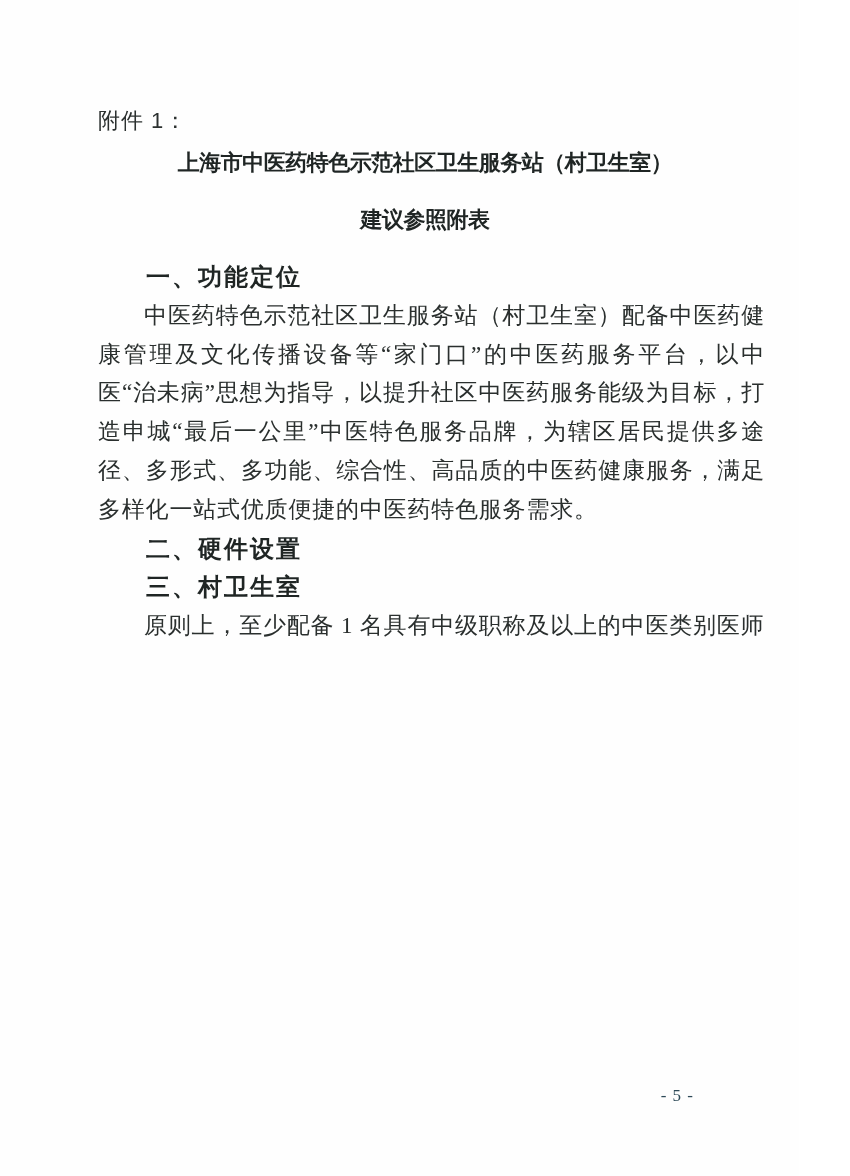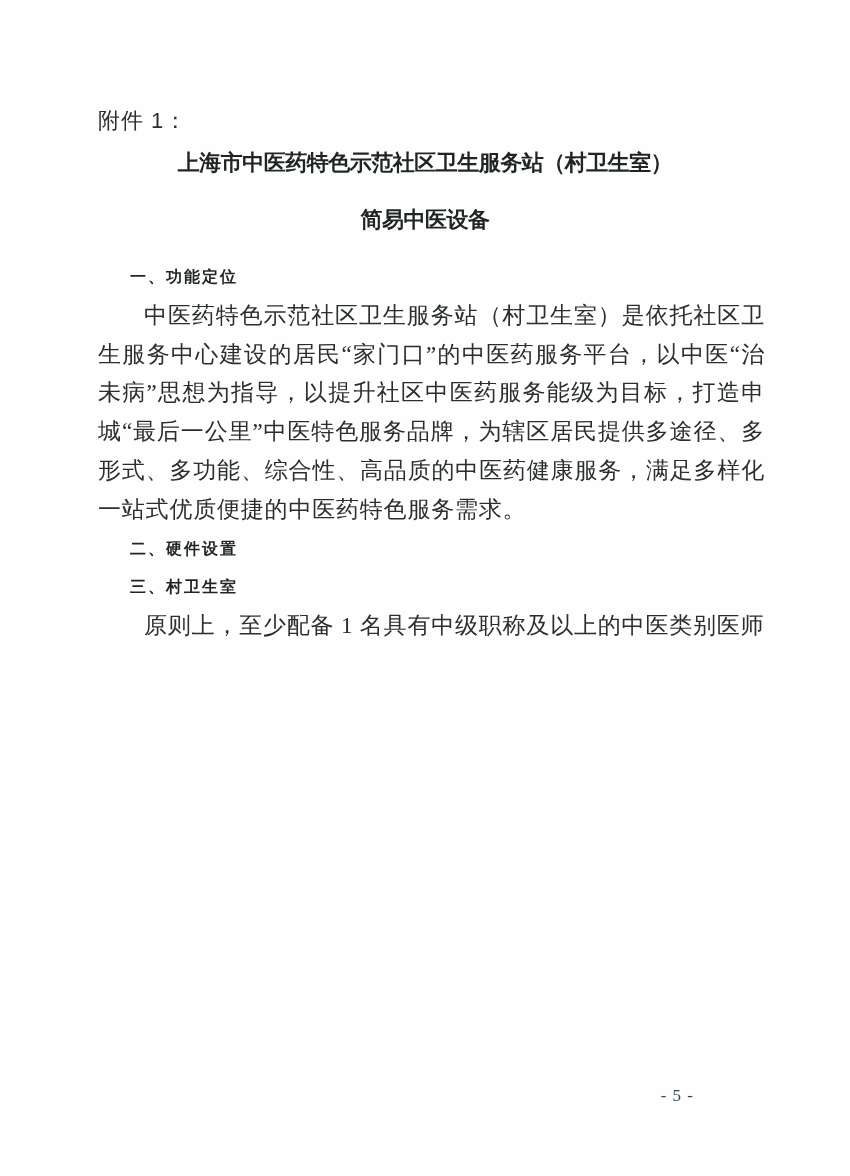--- a/index.html
+++ b/index.html
@@ -57,21 +57,21 @@
   .doc-body p {
     margin: 0;
     text-indent: 2em;
     text-align: justify;
     text-align-last: left;
   }
   .doc-body h2 {
     margin: 0;
     font-family: "Liberation Sans", sans-serif;
     font-weight: bold;
-    font-size: 16px;
+    font-size: 24px;
     line-height: 38.8px;
     color: #1f2524;
     text-indent: 2em;
     letter-spacing: 2px;
   }
   .page-number {
     position: absolute;
     top: 1086px;
     right: 105px;
     font-family: "Liberation Serif", serif;
@@ -84,27 +84,27 @@
 </style>
 </head>
 <body>
 
 <div class="page">
 
   <div class="attachment-label">附件 1：</div>
 
   <h1 class="doc-title">
     <span class="title-line">上海市中医药特色示范社区卫生服务站（村卫生室）</span>
-    <span class="title-line">简易中医设备</span>
+    <span class="title-line">建议参照附表</span>
   </h1>
 
   <div class="doc-body">
 
     <h2>一、功能定位</h2>
-    <p>中医药特色示范社区卫生服务站（村卫生室）是依托社区卫生服务中心建设的居民“家门口”的中医药服务平台，以中医“治未病”思想为指导，以提升社区中医药服务能级为目标，打造申城“最后一公里”中医特色服务品牌，为辖区居民提供多途径、多形式、多功能、综合性、高品质的中医药健康服务，满足多样化一站式优质便捷的中医药特色服务需求。</p>
+    <p>中医药特色示范社区卫生服务站（村卫生室）配备中医药健康管理及文化传播设备等“家门口”的中医药服务平台，以中医“治未病”思想为指导，以提升社区中医药服务能级为目标，打造申城“最后一公里”中医特色服务品牌，为辖区居民提供多途径、多形式、多功能、综合性、高品质的中医药健康服务，满足多样化一站式优质便捷的中医药特色服务需求。</p>
 
     <h2>二、硬件设置</h2>
 
     <h2>三、村卫生室</h2>
     <p>原则上，至少配备 1 名具有中级职称及以上的中医类别医师</p>
   </div>
 
   <div class="page-number">- 5 -</div>
 
 </div>

